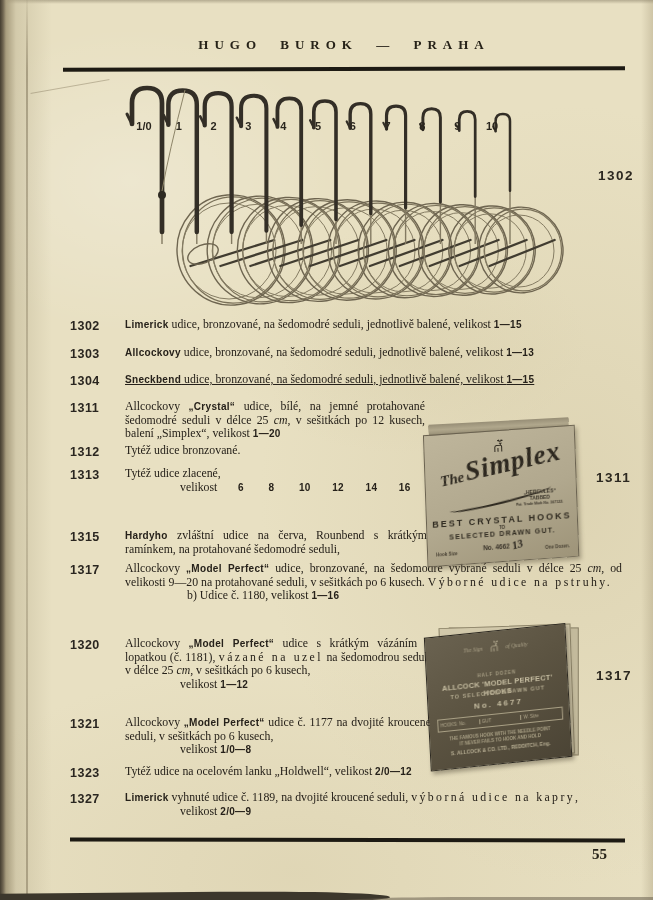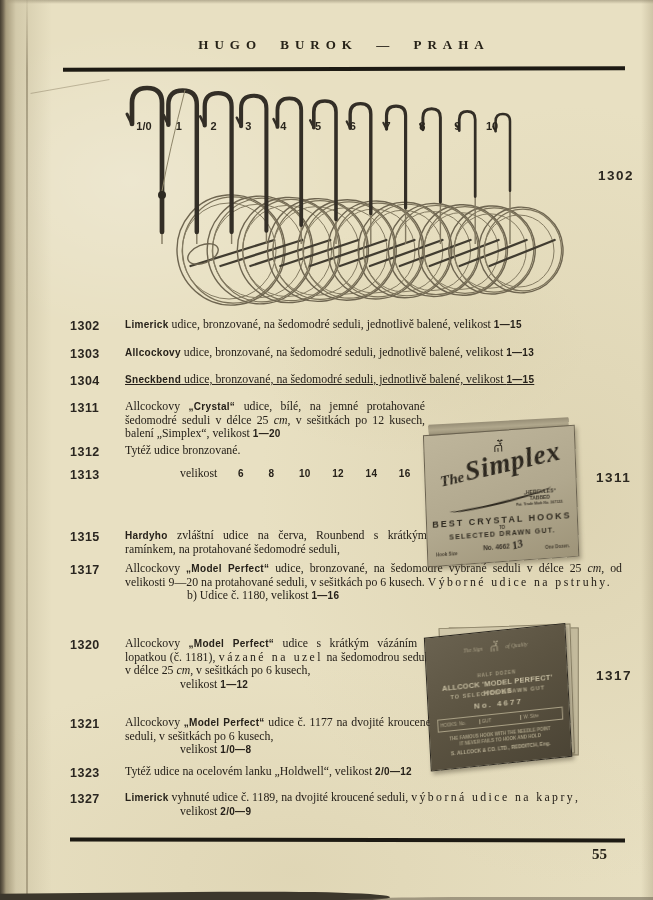--- a/index.html
+++ b/index.html
@@ -292,20 +292,21 @@
       </div>
       <div class="entry" style="top: 444px;">
         <div class="num">1312</div>
         <div class="txt" style="width: 300px;">
           <div class="eline"><span>Tytéž udice bronzované.</span></div>
         </div>
       </div>
       <div class="entry" style="top: 467px;">
         <div class="num">1313</div>
         <div class="txt" style="width: 302px;">
+          <div class="eline"><span>Tytéž udice zlacené,</span></div>
           <div class="eline ind-1 line-pre"><span>velikost       </span><span class="seg-b">6        8        10       12       14       16</span></div>
         </div>
       </div>
       <div class="entry" style="top: 529px;">
         <div class="num">1315</div>
         <div class="txt" style="width: 302px;">
           <div class="eline"><span class="seg-b">Hardyho</span><span> zvláštní udice na červa, Rounbend s krátkým ramínkem, na protahované šedomodré seduli,</span></div>
         </div>
       </div>
       <div class="entry" style="top: 562px;">

